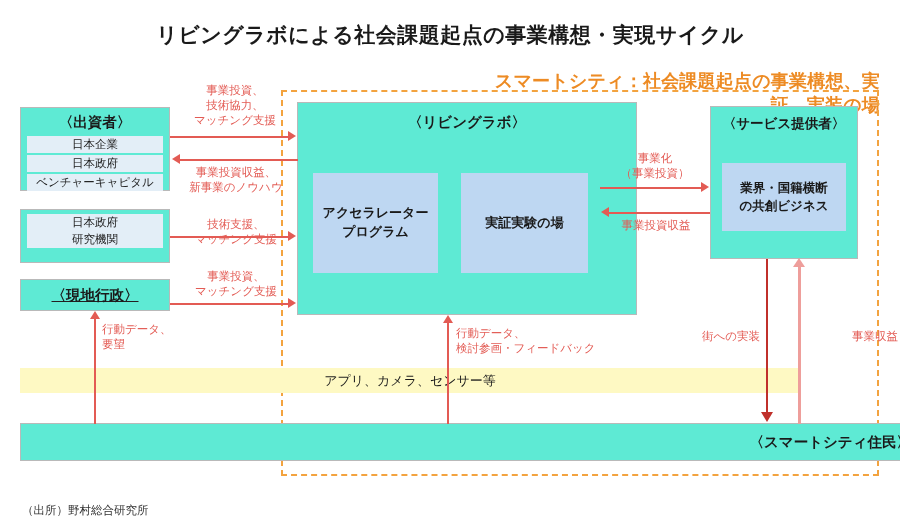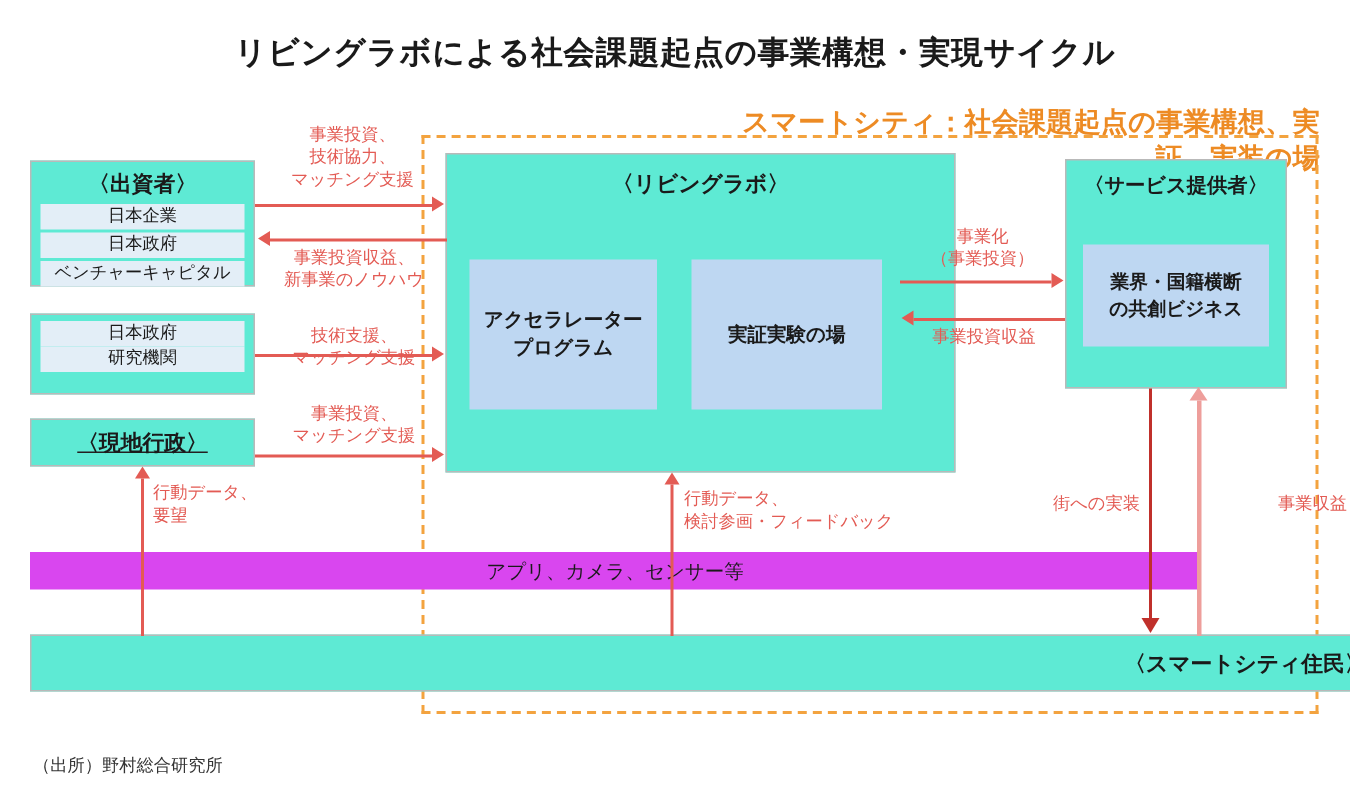--- a/index.html
+++ b/index.html
@@ -34,21 +34,21 @@
   .sub-row{
     background:#E3EEF7;color:#1a1a1a;font-size:11.5px;
     text-align:center;line-height:17px;height:17px;
   }
   .bluebox{
     background:#BED7F2;display:flex;align-items:center;justify-content:center;
     text-align:center;font-size:13px;font-weight:bold;color:#1a1a1a;line-height:1.45;
   }
 
   .band{
-    background:#d946ef;display:flex;align-items:center;justify-content:center;
+    background:#fef9c3;display:flex;align-items:center;justify-content:center;
     font-size:13px;color:#1a1a1a;
   }
 
   .arrow-label{
     font-size:11.5px;color:#E35B54;line-height:15px;white-space:nowrap;
   }
   .arrow-label.center{text-align:center;}
   .arrow-label.left{text-align:left;}
 
   .hline{background:#E35B54;height:1.6px;}

